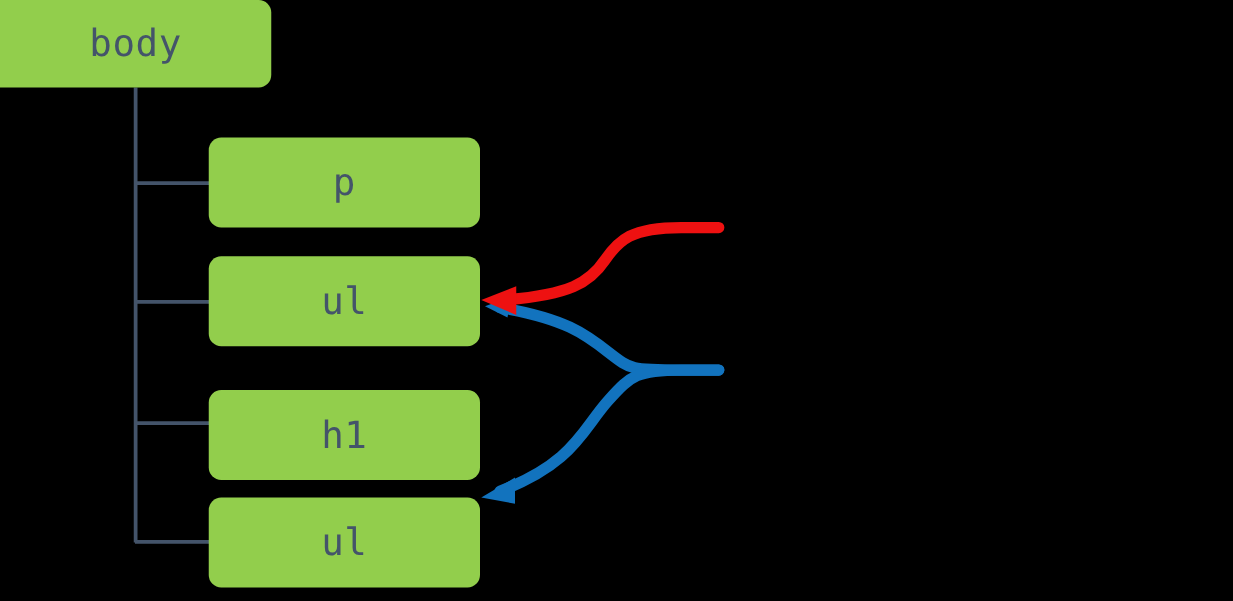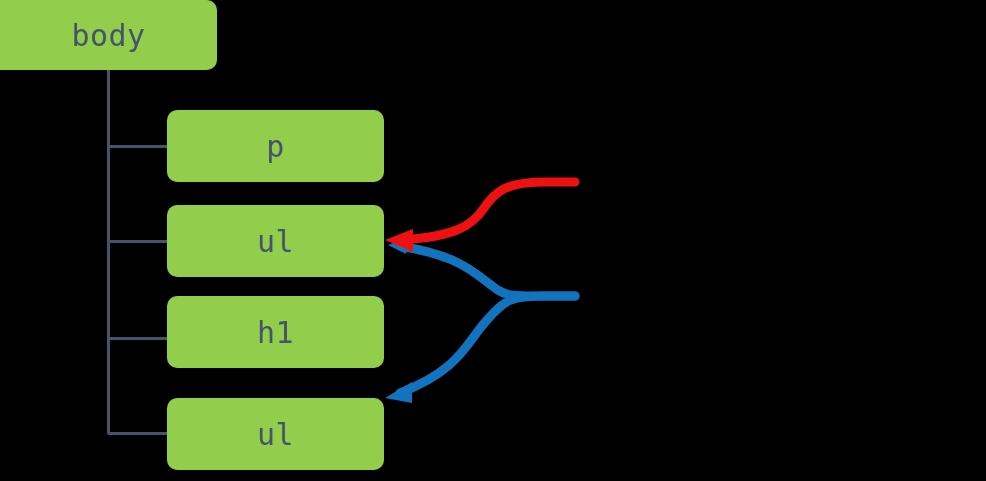--- a/index.html
+++ b/index.html
@@ -88,21 +88,21 @@
   </div>
 
   <div class="node node-child" style="top:110px;">
     <span>p</span>
   </div>
 
   <div class="node node-child" style="top:205px;">
     <span>ul</span>
   </div>
 
-  <div class="node node-child" style="top:296px;">
+  <div class="node node-child" style="top:312px;">
     <span>h1</span>
   </div>
 
   <div class="node node-child" style="top:398px;">
     <span>ul</span>
   </div>
 
 </div>
 
 </body></html>

